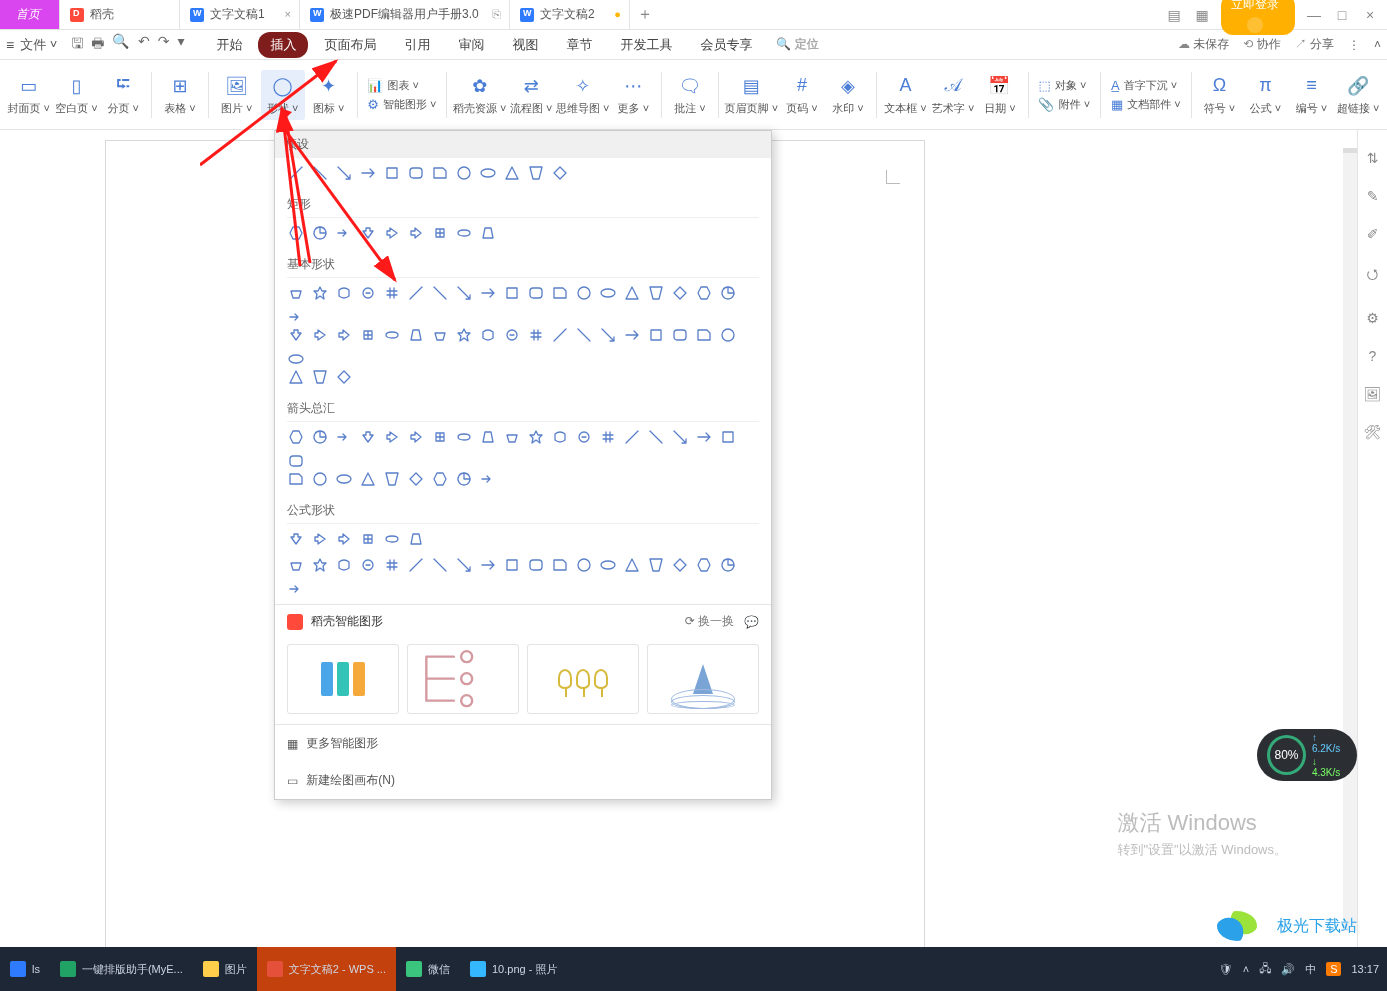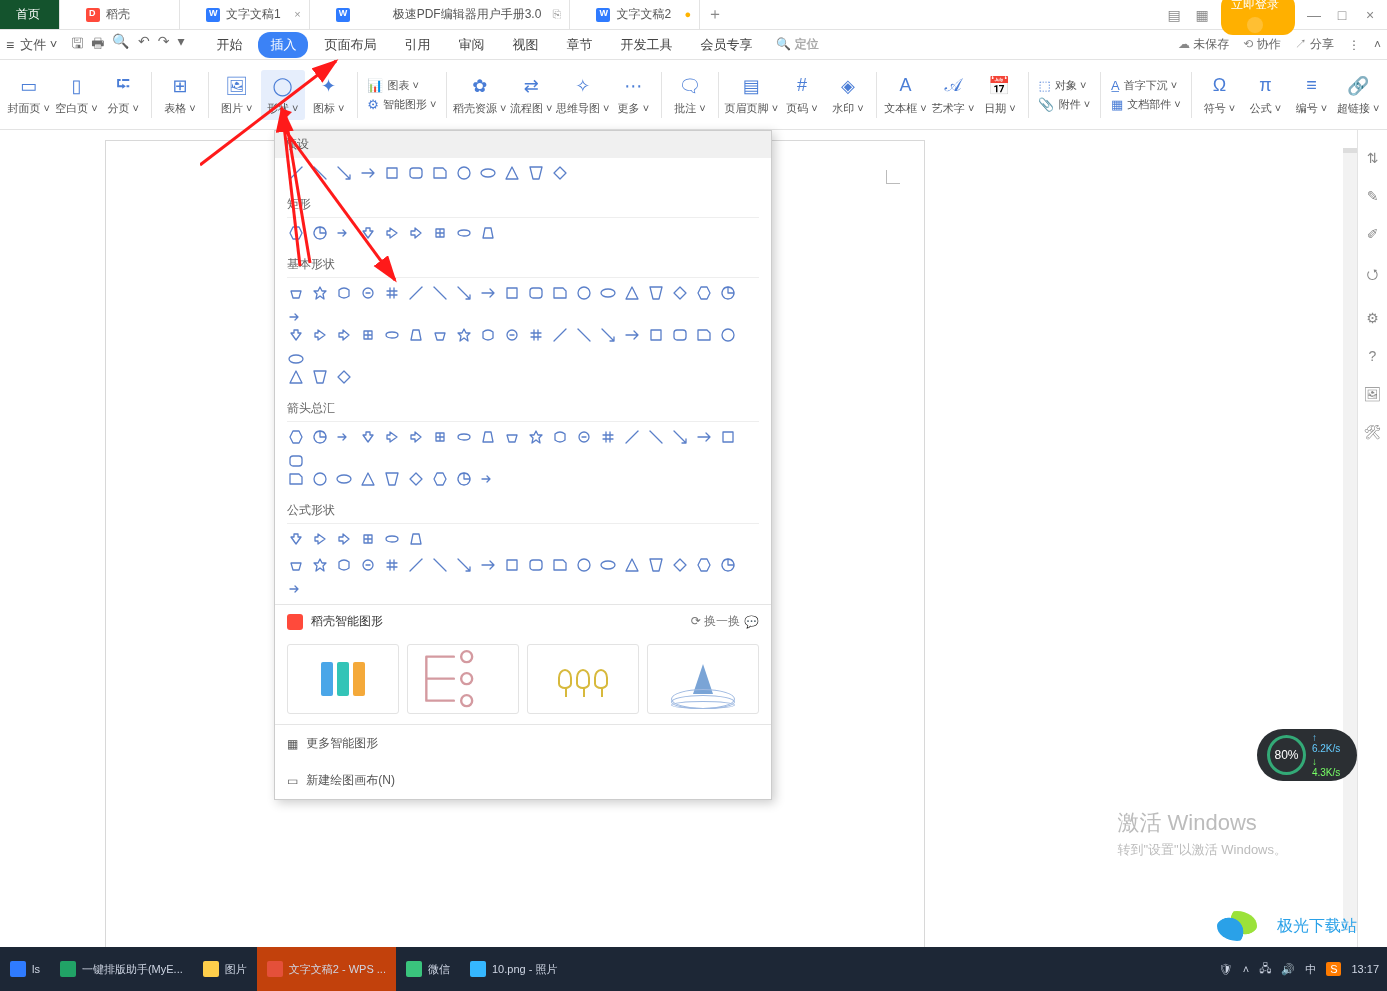--- a/index.html
+++ b/index.html
@@ -1,22 +1,22 @@
 <!DOCTYPE html>
 <html><head>
 <meta charset="utf-8">
 <style>
   *{box-sizing:border-box;margin:0;padding:0;font-family:"Microsoft YaHei",sans-serif;}
   body{background:#fff;width:1387px;height:991px;overflow:hidden;font-size:12px;color:#333;position:relative;}
   
   
   .titlebar{height:30px;background:#fff;display:flex;align-items:stretch;border-bottom:1px solid #e3e3e3;}
-  .tab{display:flex;align-items:center;padding:0 28px 0 26px;position:relative;border-right:1px solid #e3e3e3;min-width:120px;font-size:12px;color:#555;cursor:default;}
+  .tab{display:flex;align-items:center;padding:0 28px 0 10px;position:relative;border-right:1px solid #e3e3e3;min-width:120px;font-size:12px;color:#555;cursor:default;}
   .tab .closex{position:absolute;right:8px;top:8px;font-size:11px;color:#999;}
-  .tab.home{background:#14532d;color:#fff;min-width:60px;padding:0 16px;}
+  .tab.home{background:#d946ef;color:#fff;min-width:60px;padding:0 16px;font-style:italic;}
   .tab .ic{width:14px;height:14px;margin-right:6px;display:inline-block;}
   .ic-doc{background:#2f7bff;border-radius:2px;position:relative;}
   .ic-doc:before{content:"W";color:#fff;font-size:9px;font-weight:bold;position:absolute;left:3px;top:0;}
   .ic-dk{background:#ff4a3b;border-radius:2px;position:relative;}
   .ic-dk:before{content:"D";color:#fff;font-size:9px;font-weight:bold;position:absolute;left:3px;top:0;}
   .tab.active{background:#fff;}
   .tab.active .closex{color:#ffb400;}
   .newtab{width:30px;display:flex;align-items:center;justify-content:center;color:#888;font-size:16px;}
   .title-r{margin-left:auto;display:flex;align-items:center;gap:10px;padding-right:8px;color:#888;}
   .login-pill{background:#ffb000;color:#fff;border-radius:12px;padding:2px 16px 2px 10px;font-size:12px;display:flex;align-items:center;gap:4px;flex-direction:column;}
@@ -25,21 +25,21 @@
 
   
   .menubar{height:30px;display:flex;align-items:center;border-bottom:1px solid #e3e3e3;padding:0 6px;gap:2px;}
   .menubar .mb-l{display:flex;align-items:center;gap:6px;color:#555;}
   .hb{font-size:14px;}
   .mb-file{font-size:13px;}
   .qat{display:flex;gap:8px;margin-left:8px;color:#6b6b6b;}
   .qat span{font-size:14px;}
   .menu-tabs{display:flex;gap:4px;margin-left:18px;}
   .menu-tabs .mt{padding:4px 12px;border-radius:12px;font-size:13px;color:#444;}
-  .menu-tabs .mt.sel{background:#3b82f6;color:#fff;}
+  .menu-tabs .mt.sel{background:#7f1d1d;color:#fff;}
   .goto{margin-left:10px;color:#aaa;font-size:12px;font-weight:bold;}
   .mb-r{margin-left:auto;display:flex;gap:14px;color:#666;font-size:12px;align-items:center;}
   .mb-r .ic2{color:#888;}
 
   
   .ribbon{height:70px;border-bottom:1px solid #e3e3e3;display:flex;align-items:center;padding:0 6px;gap:2px;overflow:hidden;white-space:nowrap;}
   .rbtn{display:flex;flex-direction:column;align-items:center;justify-content:center;padding:4px 8px;font-size:11px;color:#555;gap:3px;min-width:44px;}
   .rbtn .ri{width:24px;height:24px;display:flex;align-items:center;justify-content:center;font-size:18px;color:#4a7dd6;}
   .rbtn.sel{background:#e6eefc;border-radius:3px;}
   .rsep{width:1px;height:46px;background:#e3e3e3;margin:0 4px;}
@@ -59,21 +59,21 @@
   .shapes-pop{position:absolute;left:274px;top:130px;width:498px;background:#fff;border:1px solid #ccc;box-shadow:3px 3px 10px rgba(0,0,0,.2);z-index:50;font-size:12px;max-height:720px;display:flex;flex-direction:column;}
   .sp-head{background:#f0f0f0;padding:5px 10px;color:#555;}
   .sp-body{overflow-y:auto;padding:0 0 4px;}
   .sp-sec{padding:6px 12px 2px;}
   .sp-title{color:#666;font-size:12px;padding:6px 0 4px;border-bottom:1px solid #eee;margin-bottom:6px;}
   .sp-grid{display:flex;flex-wrap:wrap;gap:6px;}
   .sg{width:18px;height:18px;color:#5a7fc9;display:flex;align-items:center;justify-content:center;font-size:14px;}
   .sg svg{width:16px;height:16px;stroke:#5a7fc9;fill:none;stroke-width:1.3;}
   .smart{border-top:1px solid #e5e5e5;padding:8px 12px;display:flex;align-items:center;gap:8px;}
   .smart .dk{width:16px;height:16px;background:#ff4a3b;border-radius:3px;display:inline-block;}
-  .smart-r{margin-left:auto;display:flex;align-items:center;gap:4px;color:#777;}
+  .smart-r{margin-left:auto;display:flex;align-items:center;gap:10px;color:#777;}
   .smart-cards{display:flex;gap:8px;padding:6px 12px 10px;}
   .scard{flex:1;height:70px;border:1px solid #e3e3e3;border-radius:3px;display:flex;align-items:center;justify-content:center;color:#bbb;font-size:10px;position:relative;overflow:hidden;}
   .sp-footer{border-top:1px solid #e5e5e5;}
   .sp-f-item{padding:10px 12px;display:flex;align-items:center;gap:8px;color:#555;}
 
   
   .arrow{position:absolute;pointer-events:none;z-index:60;}
 
   
   .wm{position:absolute;right:100px;bottom:130px;color:#bcbcbc;font-size:22px;line-height:1.6;}
@@ -125,21 +125,21 @@
     </div>
   <div class="tab">
       <span class="ic ic-dk"></span>
       <span>稻壳</span>
     </div>
   <div class="tab">
       <span class="ic ic-doc"></span>
       <span>文字文稿1</span>
       <span class="closex">×</span>
     </div>
-  <div class="tab" style="min-width:210px;gap:37px;">
+  <div class="tab" style="min-width:210px;">
       <span class="ic ic-doc"></span>
       <span>极速PDF编辑器用户手册3.0</span>
       <span class="closex">⎘</span>
     </div>
   <div class="tab active">
       <span class="ic ic-doc"></span>
       <span>文字文稿2</span>
       <span class="closex">●</span>
     </div>
   <div class="newtab">＋</div>

